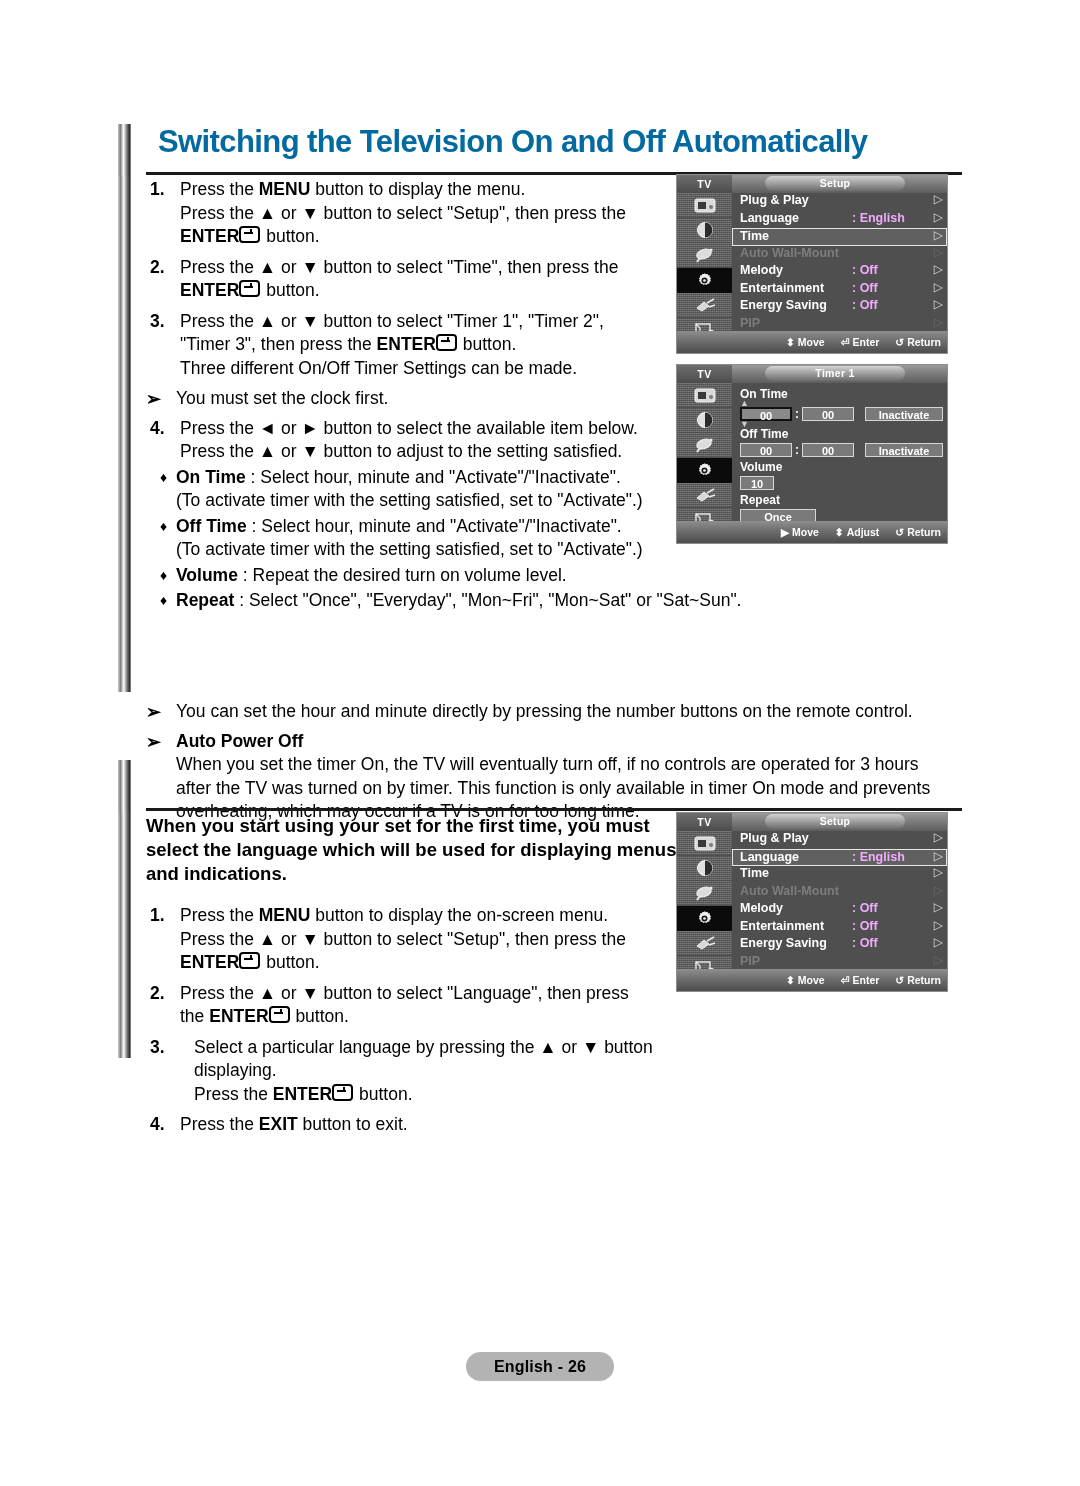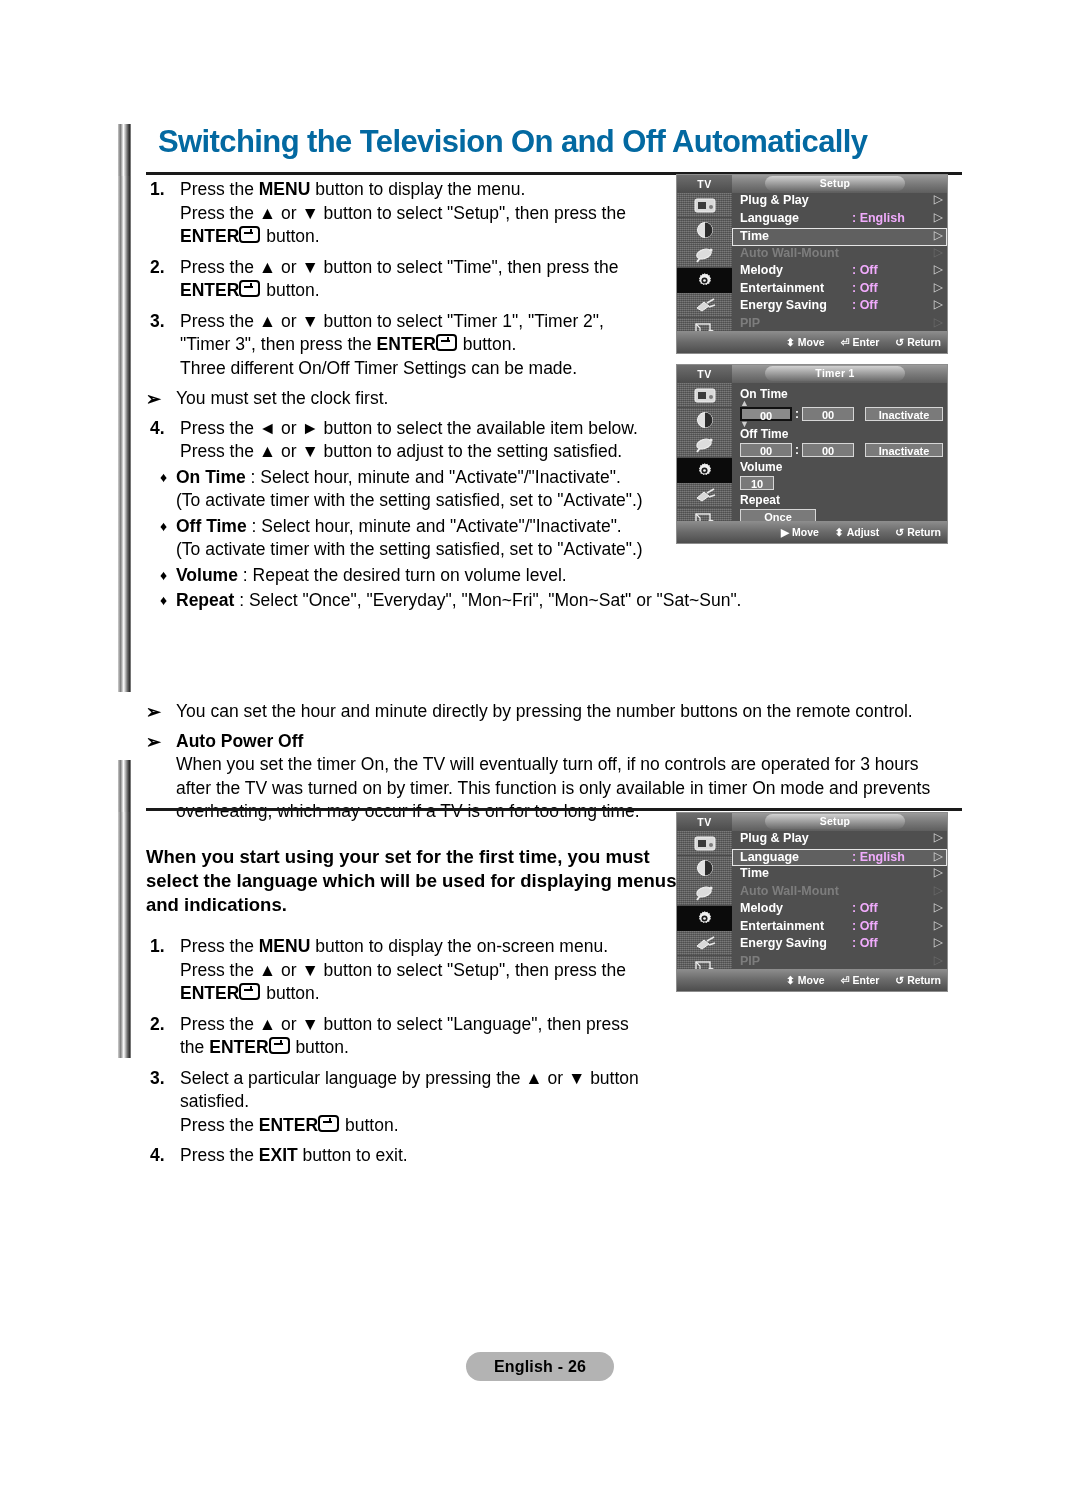--- a/index.html
+++ b/index.html
@@ -166,21 +166,20 @@
   }
   .sub-line {
     display: block;
     white-space: nowrap;
   }
 
   .intro {
     font-size: 18.5px;
     font-weight: bold;
     line-height: 24px;
-    margin-top: 31px;
   }
 
   
   .osd {
     position: absolute;
     width: 272px;
     height: 180px;
     background: #4a4a4a;
     border: 1px solid #8d8d8d;
     box-sizing: border-box;
@@ -716,23 +715,23 @@
       <div class="step">
         <div class="step-num">2.</div>
         <div class="step-body">
           <span class="line">Press the ▲ or ▼ button to select "Language", then press</span>
           <span class="line"><span>the </span><b class="k">ENTER</b><span class="enter-ico"></span><span> button.</span></span>
         </div>
       </div>
 
       <div class="step">
         <div class="step-num">3.</div>
-        <div class="step-body" style="width:520px;">
+        <div class="step-body" style="width:520px;margin-left:14px;">
           <span class="line">Select a particular language by pressing the ▲ or ▼ button</span>
-          <span class="line">satisfied.</span>
+          <span class="line">displaying.</span>
           <span class="line"><span>Press the </span><b class="k">ENTER</b><span class="enter-ico"></span><span> button.</span></span>
         </div>
       </div>
 
       <div class="step">
         <div class="step-num">4.</div>
         <div class="step-body">
           <span class="line"><span>Press the </span><b class="k">EXIT</b><span> button to exit.</span></span>
         </div>
       </div>

